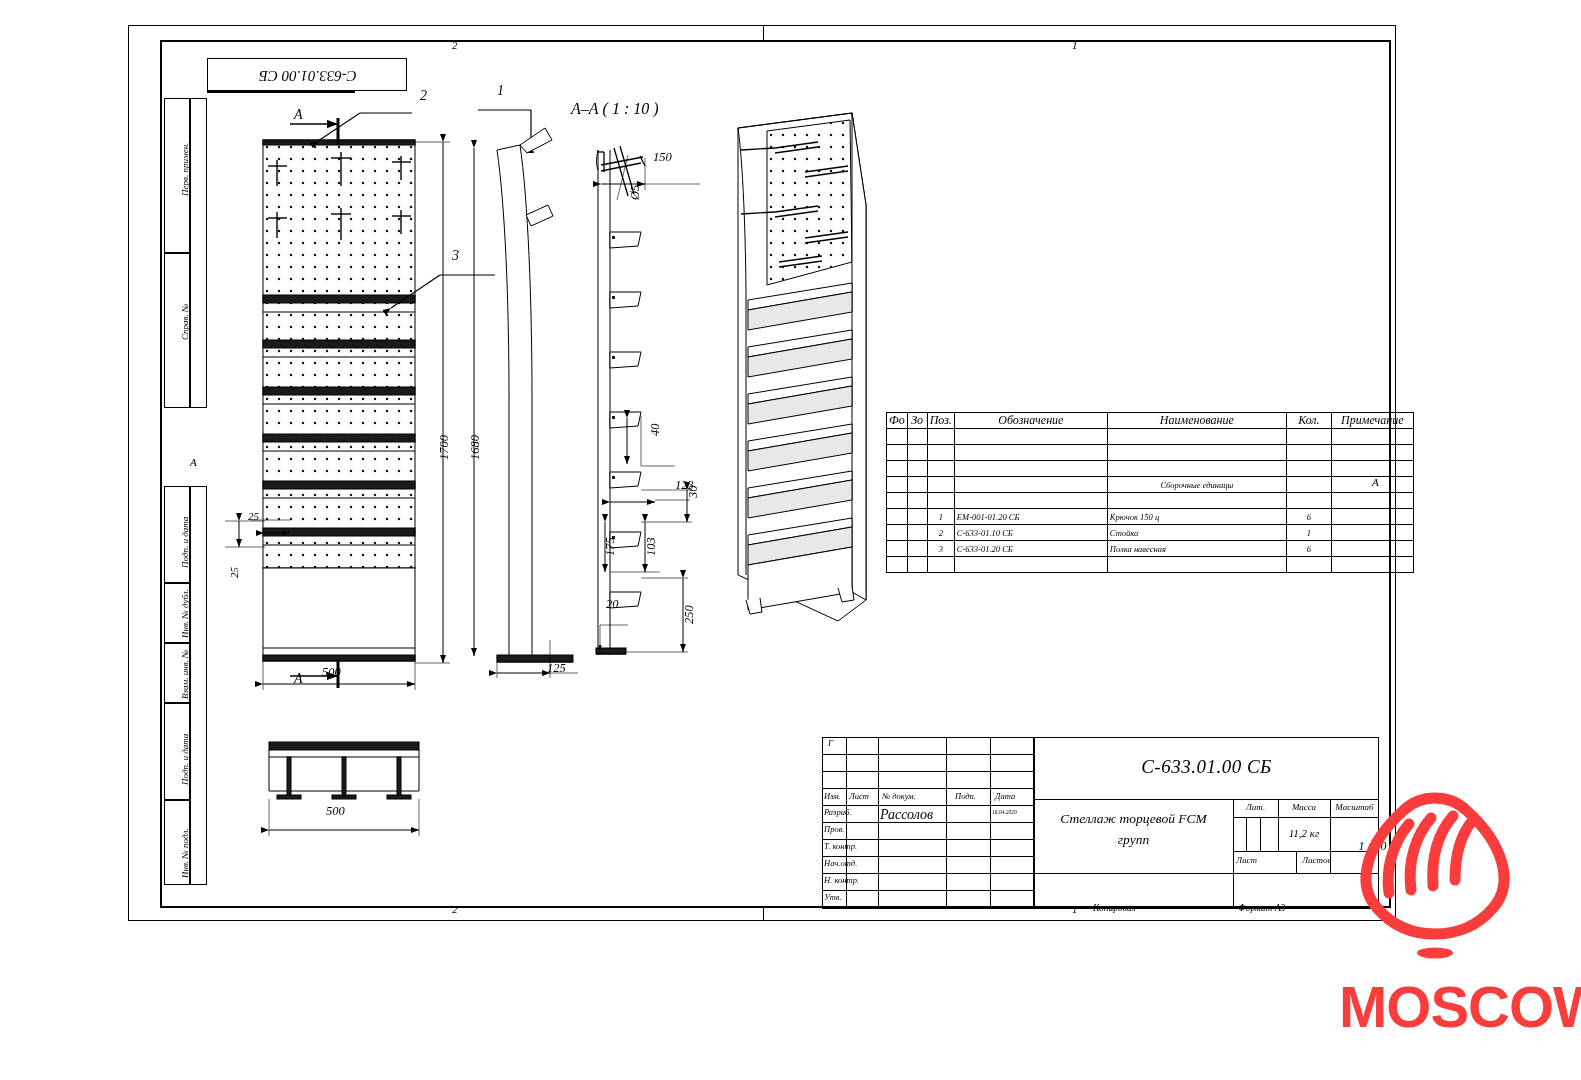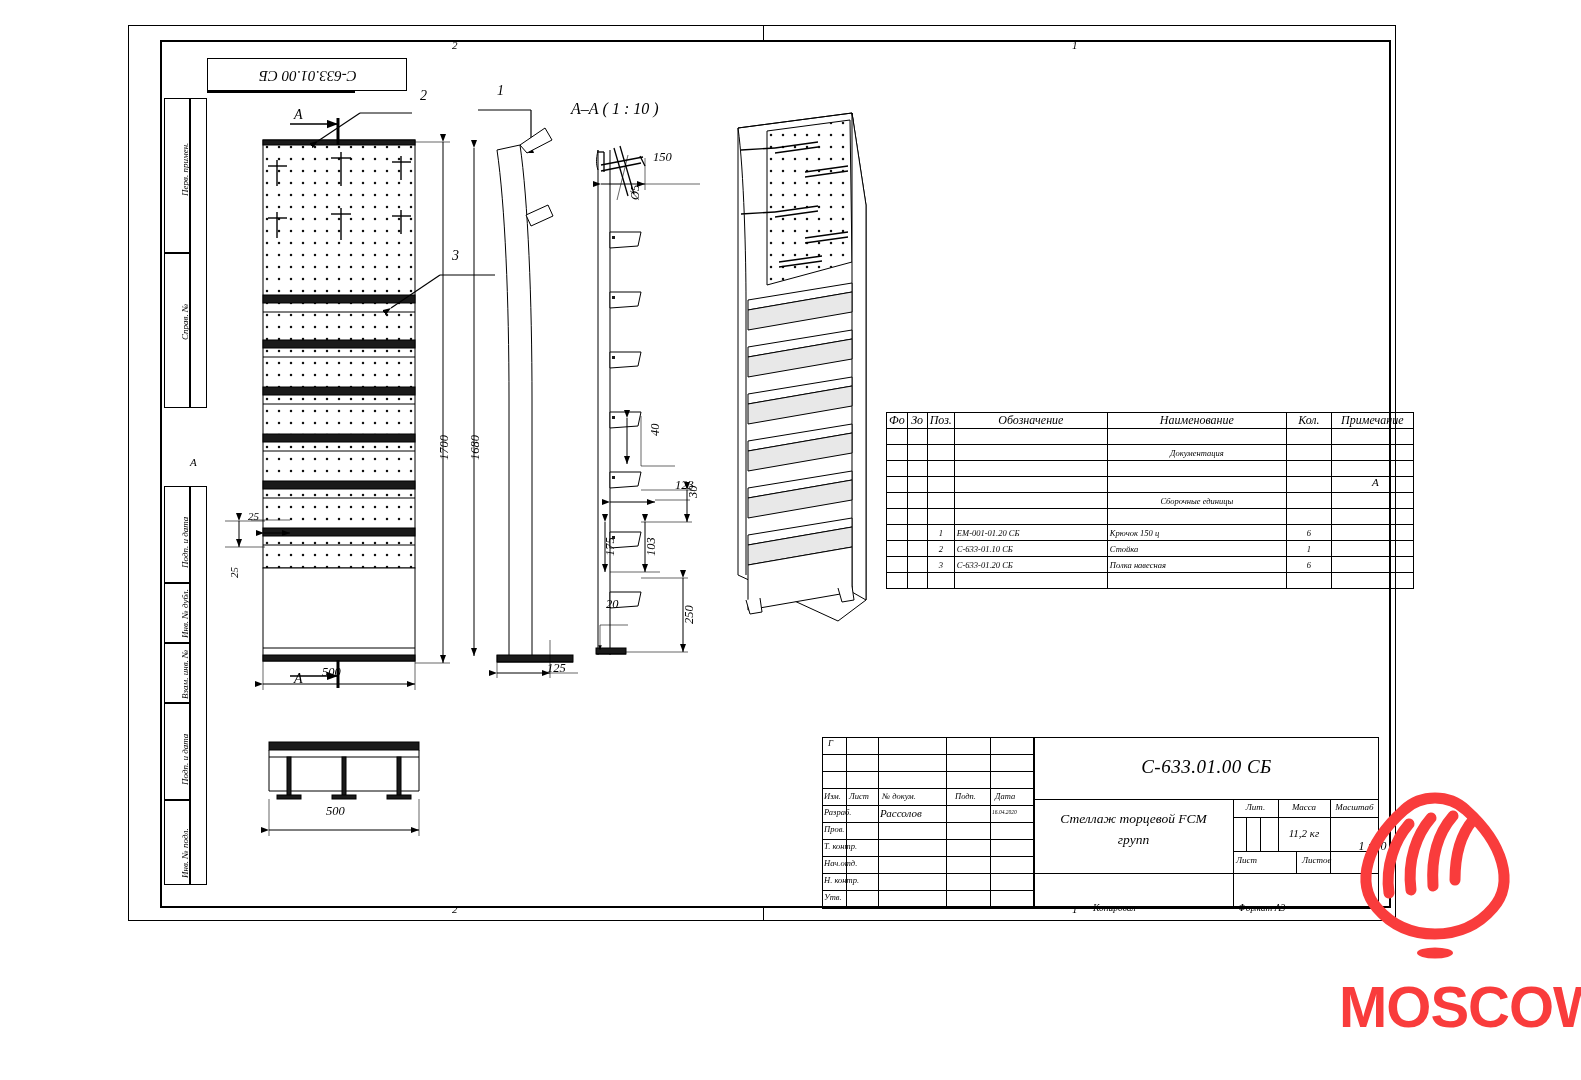--- a/index.html
+++ b/index.html
@@ -382,29 +382,20 @@
           <td></td>
           <td></td>
           <td class="cc"></td>
           <td></td>
         </tr>
       <tr>
           <td></td>
           <td></td>
           <td class="cc"></td>
           <td></td>
-          <td class="cc">Документация</td>
-          <td class="cc"></td>
-          <td></td>
-        </tr>
-      <tr>
-          <td></td>
-          <td></td>
-          <td class="cc"></td>
-          <td></td>
           <td></td>
           <td class="cc"></td>
           <td></td>
         </tr>
       <tr>
           <td></td>
           <td></td>
           <td class="cc"></td>
           <td></td>
           <td></td>
@@ -489,21 +480,21 @@
 
     <div class="txt" style="left:6px;top:1px;font-size:9px;">Г</div>
 
     <div class="txt" style="left:2px;top:54px;font-size:8.5px;">Изм.</div>
     <div class="txt" style="left:27px;top:54px;font-size:8.5px;">Лист</div>
     <div class="txt" style="left:60px;top:54px;font-size:8.5px;">№ докум.</div>
     <div class="txt" style="left:133px;top:54px;font-size:8.5px;">Подп.</div>
     <div class="txt" style="left:173px;top:54px;font-size:8.5px;">Дата</div>
 
     <div class="txt" style="left:2px;top:70px;font-size:8.5px;">Разраб.</div>
-    <div class="txt" style="left:58px;top:70px;font-size:11px;">Рассолов</div>
+    <div class="txt" style="left:58px;top:70px;font-size:14px;">Рассолов</div>
     <div class="txt" style="left:170px;top:72px;font-size:5.5px;">16.04.2020</div>
     <div class="txt" style="left:2px;top:87px;font-size:8.5px;">Пров.</div>
     <div class="txt" style="left:2px;top:104px;font-size:8.5px;">Т. контр.</div>
     <div class="txt" style="left:2px;top:121px;font-size:8.5px;">Нач.отд.</div>
     <div class="txt" style="left:2px;top:138px;font-size:8.5px;">Н. контр.</div>
     <div class="txt" style="left:2px;top:155px;font-size:8.5px;">Утв.</div>
 
     <div class="box" style="left:212px;top:0;width:345px;height:172px;"></div>
     <div class="ln hln" style="left:212px;top:62px;width:345px;"></div>
     <div class="ln hln" style="left:212px;top:136px;width:345px;"></div>

